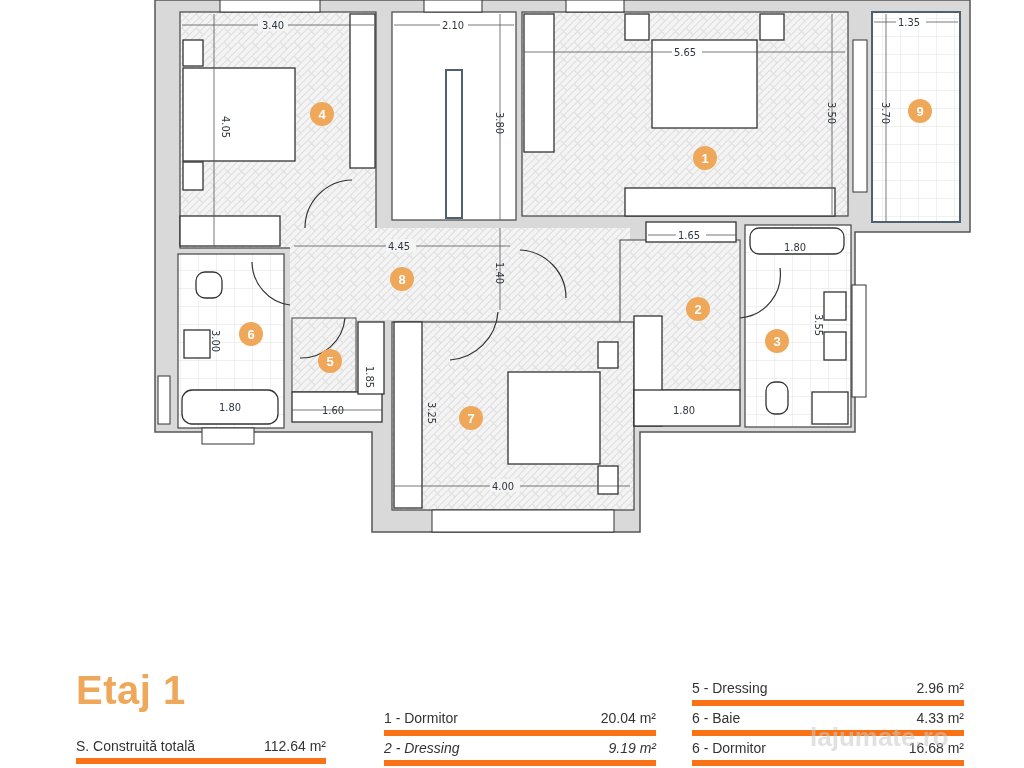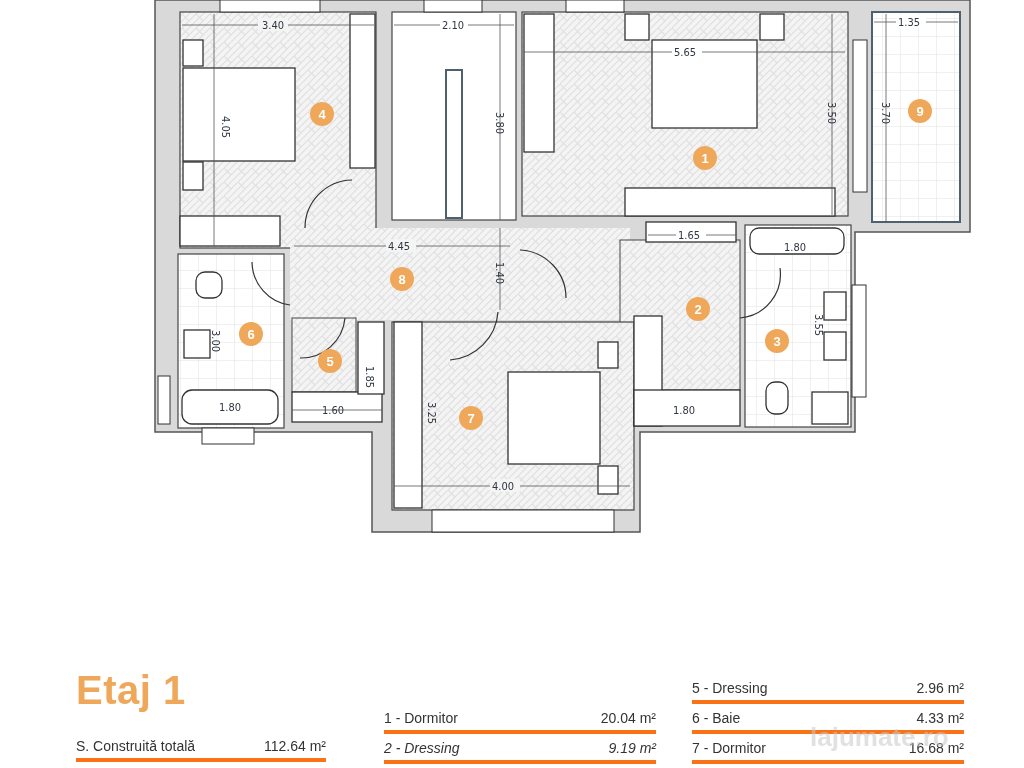--- a/index.html
+++ b/index.html
@@ -1,21 +1,21 @@
 <!DOCTYPE html>
 <html><head>
 <meta charset="utf-8">
 <style>
   html, body { margin: 0; padding: 0; background: #ffffff; }
   body { width: 1024px; height: 768px; overflow: hidden; position: relative; font-family: "Liberation Sans", sans-serif; color: #2b2b2b; }
   #plan { position: absolute; left: 0; top: 0; width: 1024px; height: 560px; }
   .dim { font-family: "DejaVu Sans Condensed", "DejaVu Sans", sans-serif; font-size: 11px; fill: #2f3640; }
   .badge-text { font-family: "Liberation Sans", sans-serif; font-size: 13px; font-weight: bold; fill: #ffffff; }
   .title { position: absolute; left: 76px; top: 668px; font-size: 40px; color: #efa75a; font-weight: bold; letter-spacing: 0.5px; }
-  .row { position: absolute; display: flex; justify-content: space-between; align-items: baseline; font-size: 14px; color: #333; border-bottom: 4px solid #f97316; padding-bottom: 4px; }
+  .row { position: absolute; display: flex; justify-content: space-between; align-items: baseline; font-size: 14px; color: #333; border-bottom: 6px solid #f97316; padding-bottom: 4px; }
   .watermark { position: absolute; left: 810px; top: 722px; font-size: 26px; color: rgba(200,200,200,0.55); font-weight: bold; }
 </style>
 </head>
 <body>
 
 <svg id="plan" viewBox="0 0 1024 560" xmlns="http://www.w3.org/2000/svg">
   <defs>
     <pattern id="herring" width="14" height="14" patternUnits="userSpaceOnUse">
       <rect width="14" height="14" fill="#f4f4f4"></rect>
       <path d="M0 7 L7 0 M7 14 L14 7 M0 0 L7 7 L14 0 M0 14 L7 7" stroke="#e0e0e0" stroke-width="1.2" fill="none"></path>
@@ -214,17 +214,17 @@
 
 <div class="row" style="left:692px; top:680px; width:272px;">
   <span>5 - Dressing</span>
   <span>2.96 m²</span>
 </div>
 <div class="row" style="left:692px; top:710px; width:272px;">
   <span>6 - Baie</span>
   <span>4.33 m²</span>
 </div>
 <div class="row" style="left:692px; top:740px; width:272px;">
-  <span>7 - Dormitor</span>
+  <span>6 - Dormitor</span>
   <span>16.68 m²</span>
 </div>
 
 <div class="watermark">lajumate.ro</div>
 
 </body></html>

